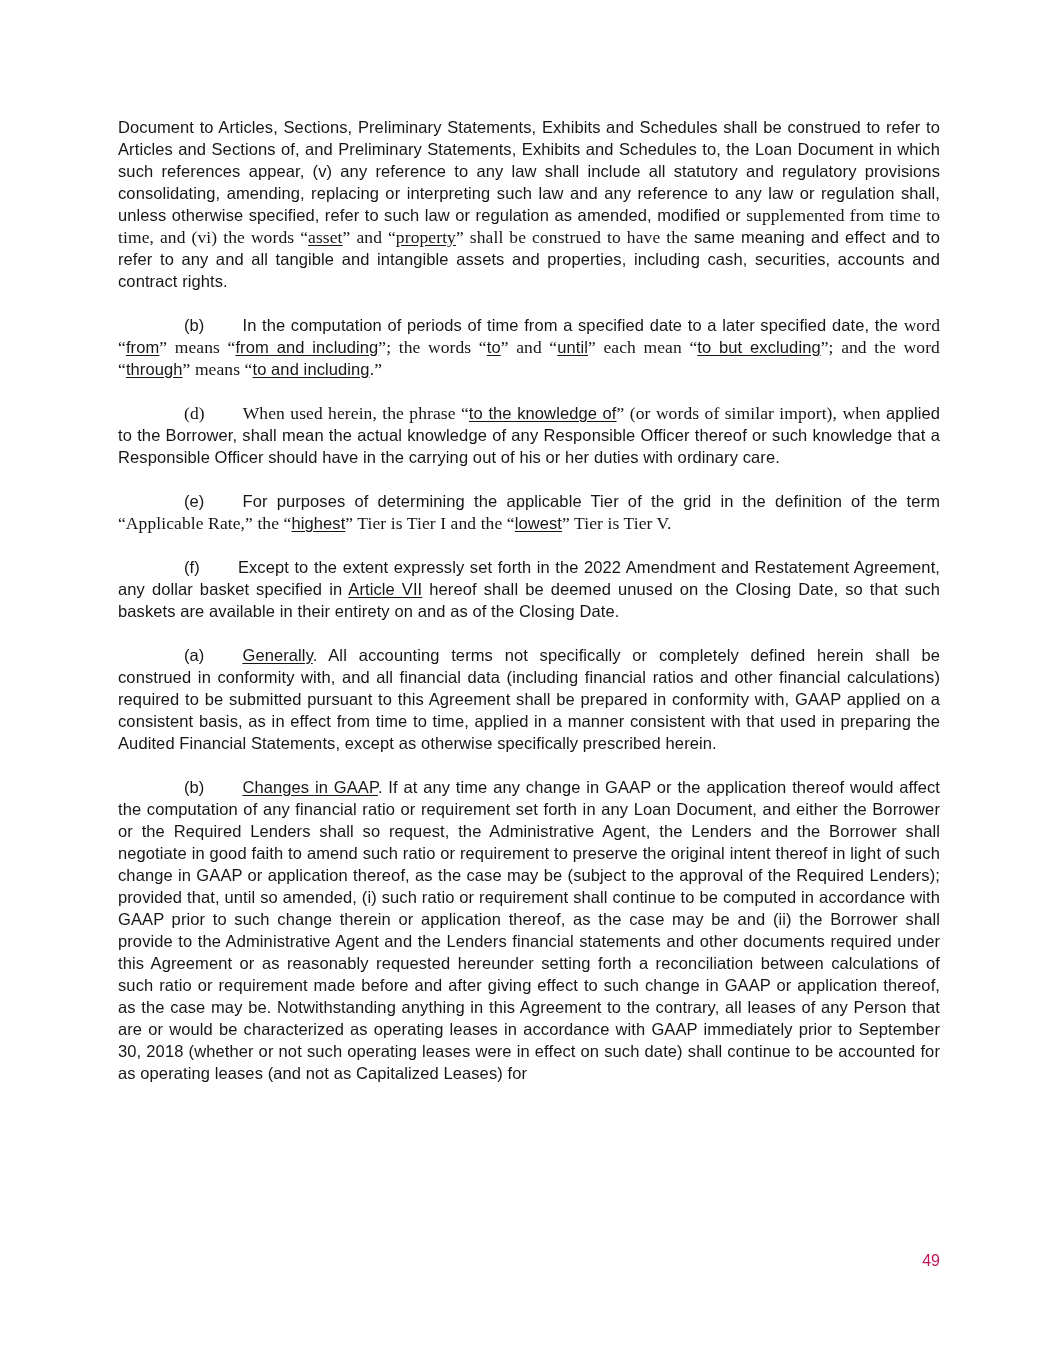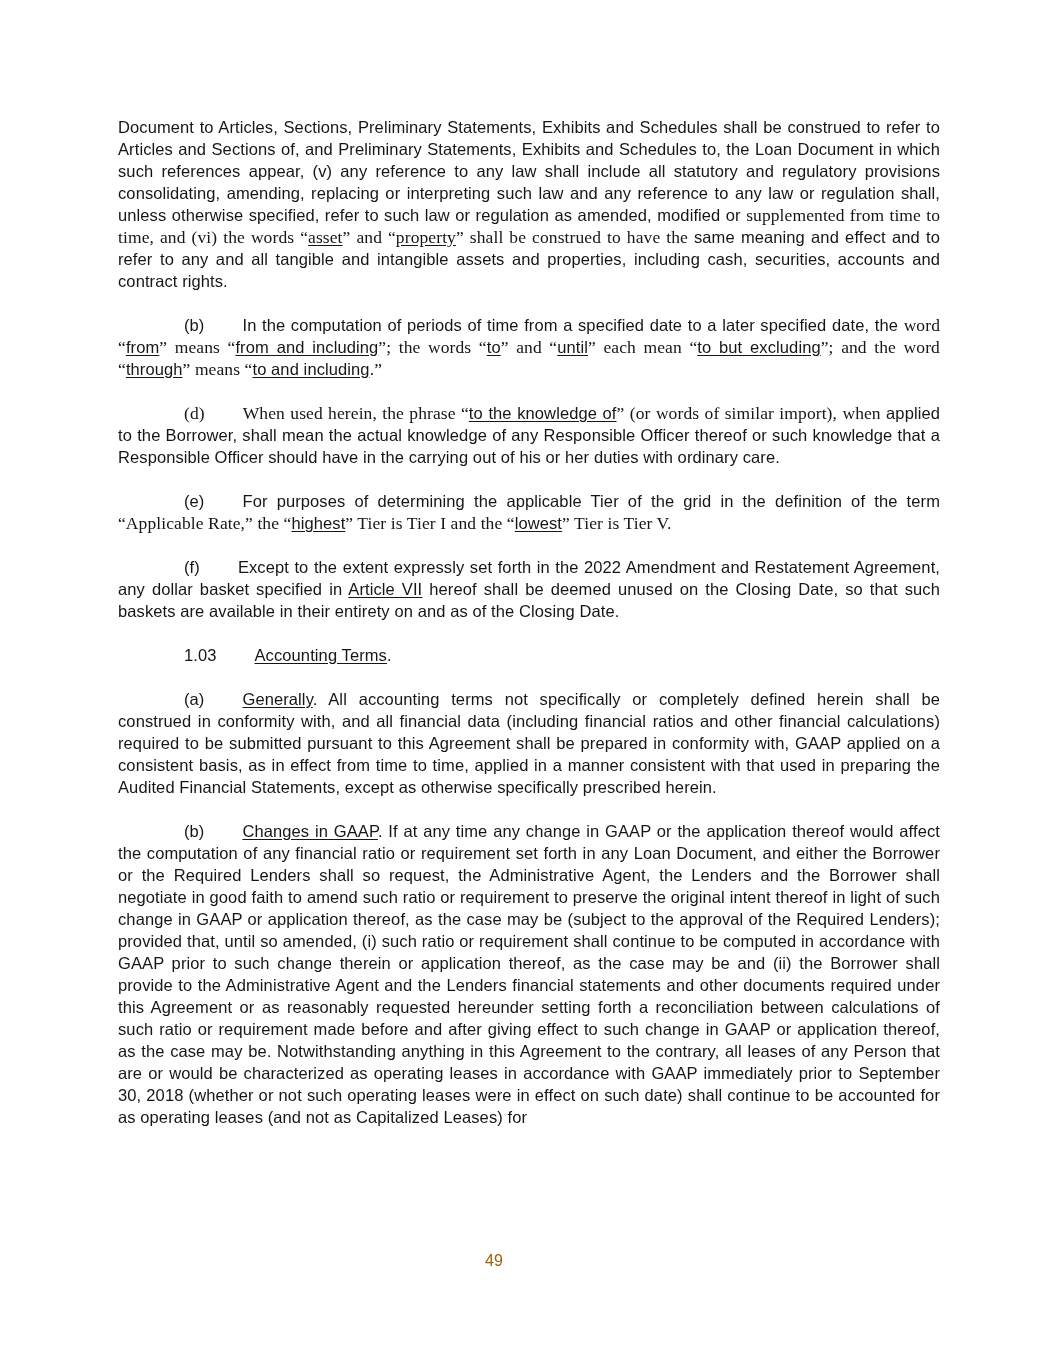--- a/index.html
+++ b/index.html
@@ -8,21 +8,20 @@
     background: #ffffff;
   }
   .page {
     position: relative;
     width: 940px;
     height: 1365px;
     background: #ffffff;
     color: #161616;
     font-family: "Liberation Sans", sans-serif;
     overflow: hidden;
-    padding-left: 48px;
   }
   .content {
     position: absolute;
     left: 118px;
     top: 116px;
     width: 822px;
   }
   p.para {
     margin: 0 0 22px 0;
     font-size: 16.5px;
@@ -38,33 +37,32 @@
     text-decoration: underline;
     text-underline-offset: 2px;
   }
   .tab-lead { display: inline-block; width: 66px; }
   .tab-mid  { display: inline-block; width: 38px; }
   .footer {
     position: absolute;
     top: 1252px;
     left: 0;
     width: 100%;
-    text-align: center;
+    text-align: right;
     font-size: 16px;
-    color: #a16207;
+    color: #be185d;
   }
 </style>
 </head>
 <body>
 
 <div class="page">
   <div class="content" id="doc-body">
       <p class="para"><span>Document to Articles, Sections, Preliminary Statements, Exhibits and Schedules shall be construed to refer to Articles and Sections of, and Preliminary Statements, Exhibits and Schedules to, the Loan Document in which such references appear, (v) any reference to any law shall include all statutory and regulatory provisions consolidating, amending, replacing or interpreting such law and any reference to any law or regulation shall, unless otherwise specified, refer to such law or regulation as amended, modified or </span><span class="serif">supplemented from time to time, and (vi) the words “</span><span class="u serif">asset</span><span class="serif">” and “</span><span class="u serif">property</span><span class="serif">” shall be construed to have the </span><span>same meaning and effect and to refer to any and all tangible and intangible assets and properties, including cash, securities, accounts and contract rights.</span></p>
       <p class="para"><span class="tab-lead"></span><span>(b)</span><span class="tab-mid"></span><span>In the computation of periods of time from a specified date to a later specified date, the </span><span class="serif">word “</span><span class="u">from</span><span class="serif">” means “</span><span class="u">from and including</span><span class="serif">”; the words “</span><span class="u">to</span><span class="serif">” and “</span><span class="u">until</span><span class="serif">” each mean “</span><span class="u">to but excluding</span><span class="serif">”; and </span><span class="serif">the word “</span><span class="u">through</span><span class="serif">” means “</span><span class="u">to and including</span><span class="serif">.”</span></p>
       <p class="para"><span class="tab-lead"></span><span class="serif">(d)</span><span class="tab-mid"></span><span class="serif">When used herein, the phrase “</span><span class="u">to the knowledge of</span><span class="serif">” (or words of similar import), when </span><span>applied to the Borrower, shall mean the actual knowledge of any Responsible Officer thereof or such knowledge that a Responsible Officer should have in the carrying out of his or her duties with ordinary care.</span></p>
       <p class="para"><span class="tab-lead"></span><span>(e)</span><span class="tab-mid"></span><span>For purposes of determining the applicable Tier of the grid in the definition of the term </span><span class="serif">“Applicable Rate,” the “</span><span class="u">highest</span><span class="serif">” Tier is Tier I and the “</span><span class="u">lowest</span><span class="serif">” Tier is Tier V.</span></p>
       <p class="para"><span class="tab-lead"></span><span>(f)</span><span class="tab-mid"></span><span>Except to the extent expressly set forth in the 2022 Amendment and Restatement Agreement, any dollar basket specified in </span><span class="u">Article VII</span><span> hereof shall be deemed unused on the Closing Date, so that such baskets are available in their entirety on and as of the Closing Date.</span></p>
-      <p class="para"><span class="tab-lead"></span><span>1.03</span><span class="tab-mid"></span><span class="u">Accounting Terms</span><span>.</span></p>
       <p class="para"><span class="tab-lead"></span><span>(a)</span><span class="tab-mid"></span><span class="u">Generally</span><span>.  All accounting terms not specifically or completely defined herein shall be construed in conformity with, and all financial data (including financial ratios and other financial calculations) required to be submitted pursuant to this Agreement shall be prepared in conformity with, GAAP applied on a consistent basis, as in effect from time to time, applied in a manner consistent with that used in preparing the Audited Financial Statements, except as otherwise specifically prescribed herein.</span></p>
       <p class="para"><span class="tab-lead"></span><span>(b)</span><span class="tab-mid"></span><span class="u">Changes in GAAP</span><span>.  If at any time any change in GAAP or the application thereof would affect the computation of any financial ratio or requirement set forth in any Loan Document, and either the Borrower or the Required Lenders shall so request, the Administrative Agent, the Lenders and the Borrower shall negotiate in good faith to amend such ratio or requirement to preserve the original intent thereof in light of such change in GAAP or application thereof, as the case may be (subject to the approval of the Required Lenders); provided that, until so amended, (i) such ratio or requirement shall continue to be computed in accordance with GAAP prior to such change therein or application thereof, as the case may be and (ii) the Borrower shall provide to the Administrative Agent and the Lenders financial statements and other documents required under this Agreement or as reasonably requested hereunder setting forth a reconciliation between calculations of such ratio or requirement made before and after giving effect to such change in GAAP or application thereof, as the case may be.  Notwithstanding anything in this Agreement to the contrary, all leases of any Person that are or would be characterized as operating leases in accordance with GAAP immediately prior to September 30, 2018 (whether or not such operating leases were in effect on such date) shall continue to be accounted for as operating leases (and not as Capitalized Leases) for</span></p>
     </div>
   <div class="footer">49</div>
 </div>
 
 </body></html>

